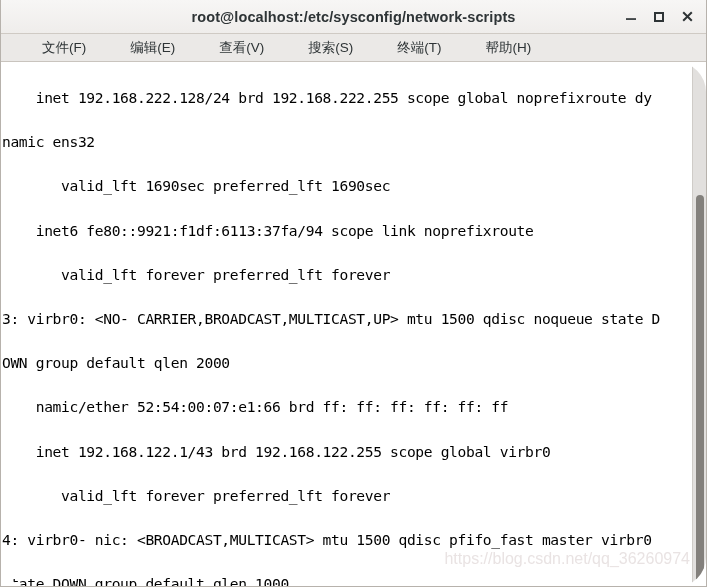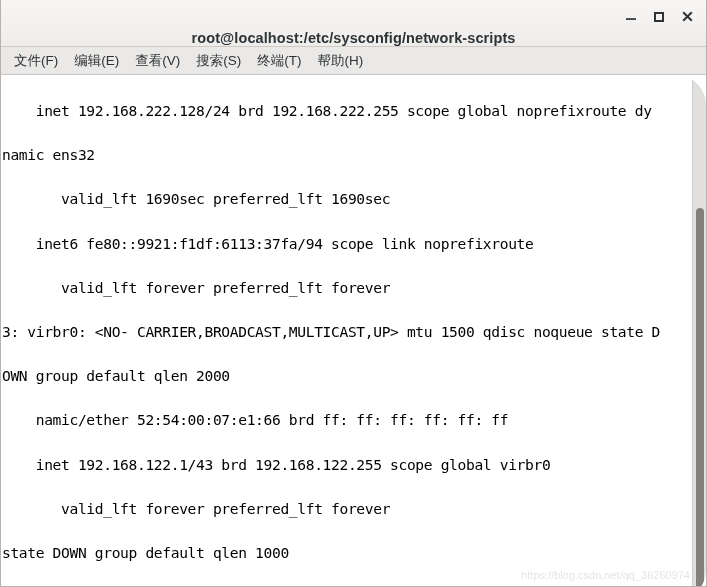--- a/index.html
+++ b/index.html
@@ -14,25 +14,25 @@
     width: 707px; height: 587px;
     background: #ffffff;
     border: 1px solid #b7b2ac;
     border-top: none;
     overflow: hidden;
   }
 
   
   #titlebar {
     position: relative;
-    height: 47px;
+    height: 34px;
     background: linear-gradient(#f7f6f5, #efedeb);
     border-bottom: 1px solid #cfcac4;
     display: flex;
-    align-items: flex-end;
+    align-items: center;
     justify-content: center;
   }
   #title-text {
     font-size: 14.5px;
     color: #2e3436;
     font-weight: bold;
     letter-spacing: 0.1px;
     white-space: nowrap;
   }
   #win-controls {
@@ -58,20 +58,21 @@
     display: flex;
     align-items: center;
     padding-left: 5px;
   }
   .menu-item {
     font-size: 13.5px;
     color: #2e3436;
     padding: 3px 8px;
     white-space: nowrap;
     cursor: default;
+    margin-left: 28px;
   }
 
   
   #terminal {
     position: relative;
     height: calc(587px - 33px - 29px);
     background: #ffffff;
     overflow: hidden;
     border-radius: 30px;
   }
@@ -105,21 +106,21 @@
     background: #83807c;
     border-radius: 4px;
   }
 
   
   #watermark {
     position: absolute;
     right: 16px;
     bottom: 19px;
     font-family: "Liberation Sans", sans-serif;
-    font-size: 11px;
+    font-size: 16px;
     color: #e9e3e3;
     white-space: nowrap;
     pointer-events: none;
     user-select: none;
   }
 </style>
 </head>
 <body>
 
 <div id="window">
@@ -160,20 +161,21 @@
 <div class="ln">    inet 192.168.222.128/24 brd 192.168.222.255 scope global noprefixroute dy</div>
 <div class="ln">namic ens32</div>
 <div class="ln">       valid_lft 1690sec preferred_lft 1690sec</div>
 <div class="ln">    inet6 fe80::9921:f1df:6113:37fa/94 scope link noprefixroute</div>
 <div class="ln">       valid_lft forever preferred_lft forever</div>
 <div class="ln">3: virbr0: &lt;NO- CARRIER,BROADCAST,MULTICAST,UP&gt; mtu 1500 qdisc noqueue state D</div>
 <div class="ln">OWN group default qlen 2000</div>
 <div class="ln">    namic/ether 52:54:00:07:e1:66 brd ff: ff: ff: ff: ff: ff</div>
 <div class="ln">    inet 192.168.122.1/43 brd 192.168.122.255 scope global virbr0</div>
 <div class="ln">       valid_lft forever preferred_lft forever</div>
+<div class="ln">4: virbr0- nic: &lt;BROADCAST,MULTICAST&gt; mtu 1500 qdisc pfifo_fast master virbr0</div>
 <div class="ln">state DOWN group default qlen 1000</div>
 
 
 
 
 
 
 
 
 

